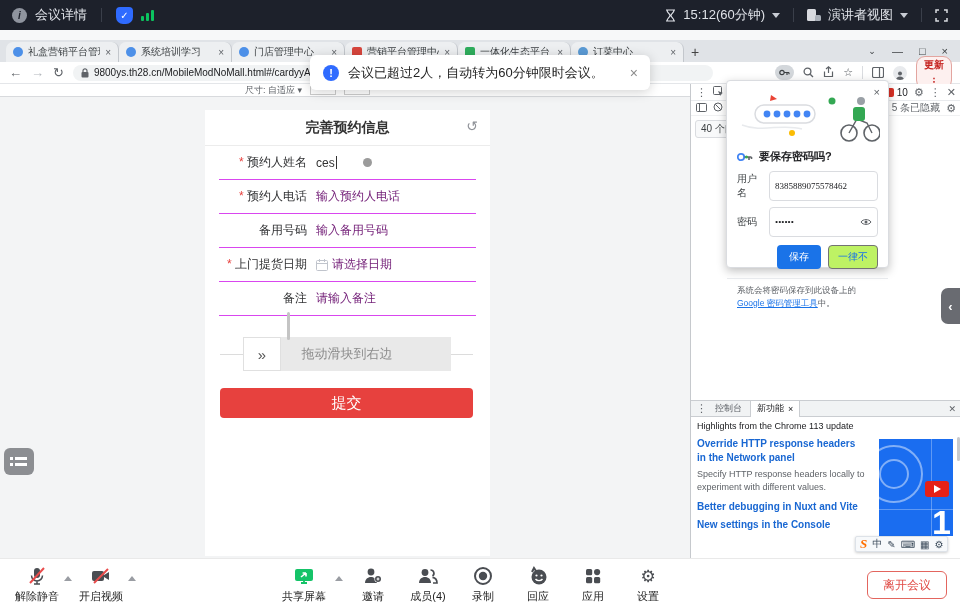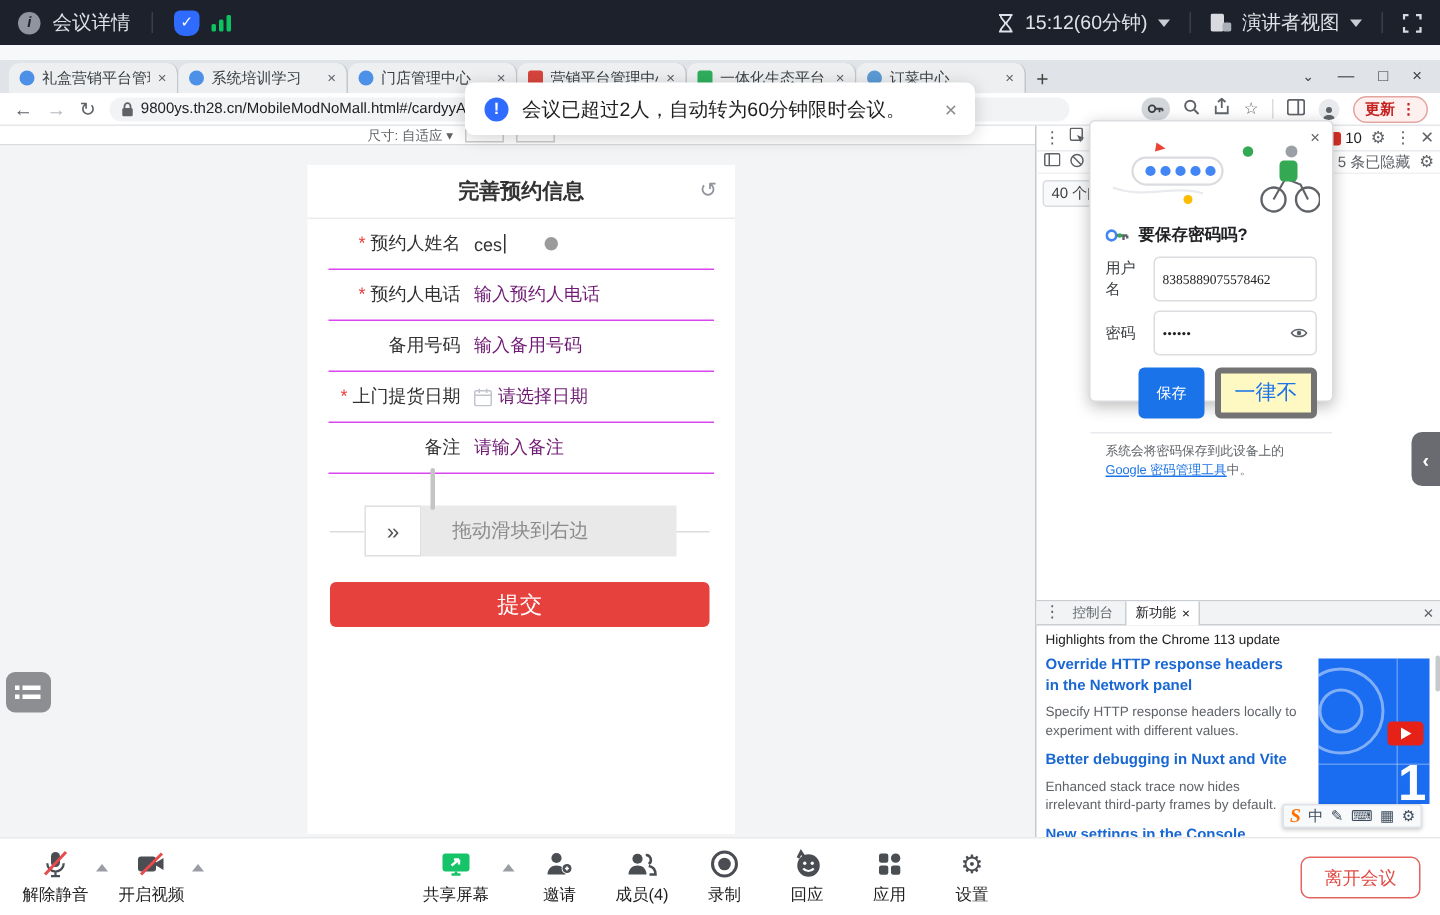--- a/index.html
+++ b/index.html
@@ -43,21 +43,21 @@
   .urlrow { position:absolute; left:0; top:32px; width:960px; height:22px; background:#fff;
             display:flex; align-items:center; border-bottom:1px solid #e4e6e9; }
   .navbtn { color:#5f6368; font-size:13px; margin-left:9px; }
   .navbtn.fwd { color:#b4b8bd; }
   .urlpill { margin-left:9px; width:640px; height:16px; background:#f1f3f4; border-radius:8px;
              display:flex; align-items:center; gap:5px; padding:0 8px; font-size:10px; color:#202124; }
   .rowicons { margin-left:auto; display:flex; align-items:center; gap:9px; padding-right:8px; }
   .keypill { width:19px; height:15px; background:#d3d7db; border-radius:8px; display:flex;
              align-items:center; justify-content:center; }
   .updatepill { display:flex; align-items:center; gap:4px; border:1px solid #e3a5a0; background:#fdf0ef;
-                color:#c5221f; font-size:10px; padding:1px 7px; border-radius:9px; font-weight:bold; }
+                color:#c5221f; font-size:10px; padding:1px 7px; border-radius:9px; font-weight:bold;flex-direction:column; }
   .avatar-ic { width:14px; height:14px; border-radius:50%; background:#e8eaed; display:flex;
                align-items:flex-end; justify-content:center; overflow:hidden; }
 
   
   .devicebar { position:absolute; left:0; top:54px; width:690px; height:13px; background:#fff;
                border-bottom:1px solid #d8dadd; font-size:9px; color:#5f6368;
                display:flex; align-items:center; }
   .devicebar .dtxt { margin-left:245px; }
   .dimbox { width:26px; height:9px; border:1px solid #ccc; margin-left:8px; }
 
@@ -142,21 +142,21 @@
   .pd-close { position:absolute; right:8px; top:5px; color:#5f6368; font-size:11px; }
   .pd-illo { height:50px; position:relative; margin-top:4px; }
   .pd-title { display:flex; align-items:center; gap:6px; font-size:11px; font-weight:bold; margin:6px 0 7px 0; }
   .pd-row { display:flex; align-items:center; gap:6px; margin-bottom:6px;font-family:Liberation Serif, serif; }
   .pd-row .plbl { width:26px; flex:0 0 auto; color:#3c4043; }
   .pd-input { flex:1; height:18px; border:1px solid #dadce0; border-radius:4px; display:flex; align-items:center;
               padding:14px 5px; font-size:9px; color:#202124; }
   .pd-input .sp { flex:1; }
   .pd-btns { display:flex; justify-content:flex-end; gap:7px; margin:8px 0 9px 0; }
   .btn-save { background:#1a73e8; color:#fff; border:none; border-radius:4px; font-size:10px; padding:4px 12px; }
-  .btn-never { background:#fef9c3; color:#1a73e8; border:4px solid #737373; border-radius:4px; font-size:14px; padding:4px 9px; }
+  .btn-never { background:#bef264; color:#1a73e8; border:1px solid #737373; border-radius:4px; font-size:10px; padding:4px 9px; }
   .pd-foot { border-top:1px solid #e8eaed; margin:0 -10px; padding:5px 10px; font-size:8.5px; color:#5f6368; line-height:1.5; }
   .pd-foot a { color:#1a73e8; text-decoration:underline; }
 
   
   .toast { position:absolute; left:310px; top:25px; width:340px; height:35px; background:#fff; border-radius:6px;
            box-shadow:0 2px 12px rgba(0,0,0,.18); display:flex; align-items:center; z-index:40; }
   .toast .tic { width:16px; height:16px; border-radius:50%; background:#2f6bff; color:#fff; font-size:11px;
                 font-weight:bold; display:flex; align-items:center; justify-content:center; margin:0 9px 0 13px; flex:0 0 auto;}
   .toast .ttext { font-size:13px; color:#1f1f1f; }
   .toast .tclose { margin-left:auto; margin-right:12px; color:#8c8c8c; font-size:14px; }
@@ -441,21 +441,20 @@
         </span>
         <span class="sp"></span>
         <span>✕</span>
       </div>
       <div class="wn-body">
         <div class="wn-head">Highlights from the Chrome 113 update</div>
         <div class="wn-col">
           <div class="wn-link">Override HTTP response headers in the Network panel</div>
           <div class="wn-desc">Specify HTTP response headers locally to experiment with different values.</div>
           <div class="wn-link">Better debugging in Nuxt and Vite</div>
-          <div class="wn-desc">Enhanced stack trace now hides irrelevant third-party frames by default.</div>
           <div class="wn-link">New settings in the Console</div>
         </div>
         <div class="thumb">
           <span class="circ"></span>
             <span class="circ2"></span>
             <span class="gl1"></span>
             <span class="gl2"></span>
           <span class="one">1</span>
           <span class="playbtn">
               <i></i>

